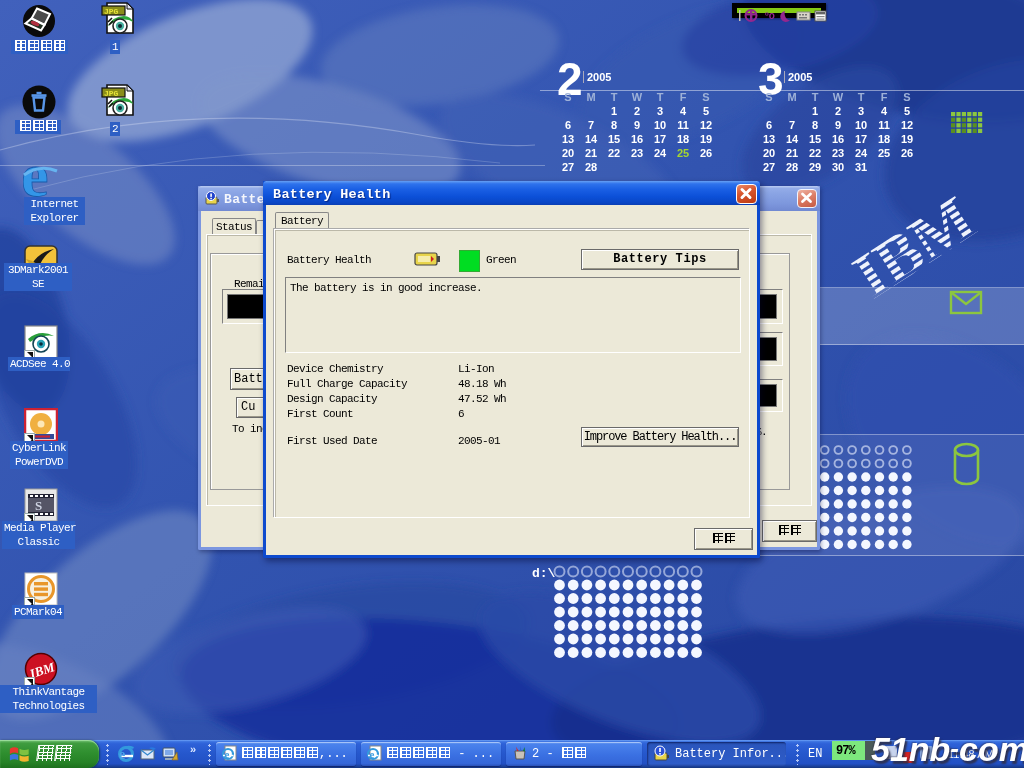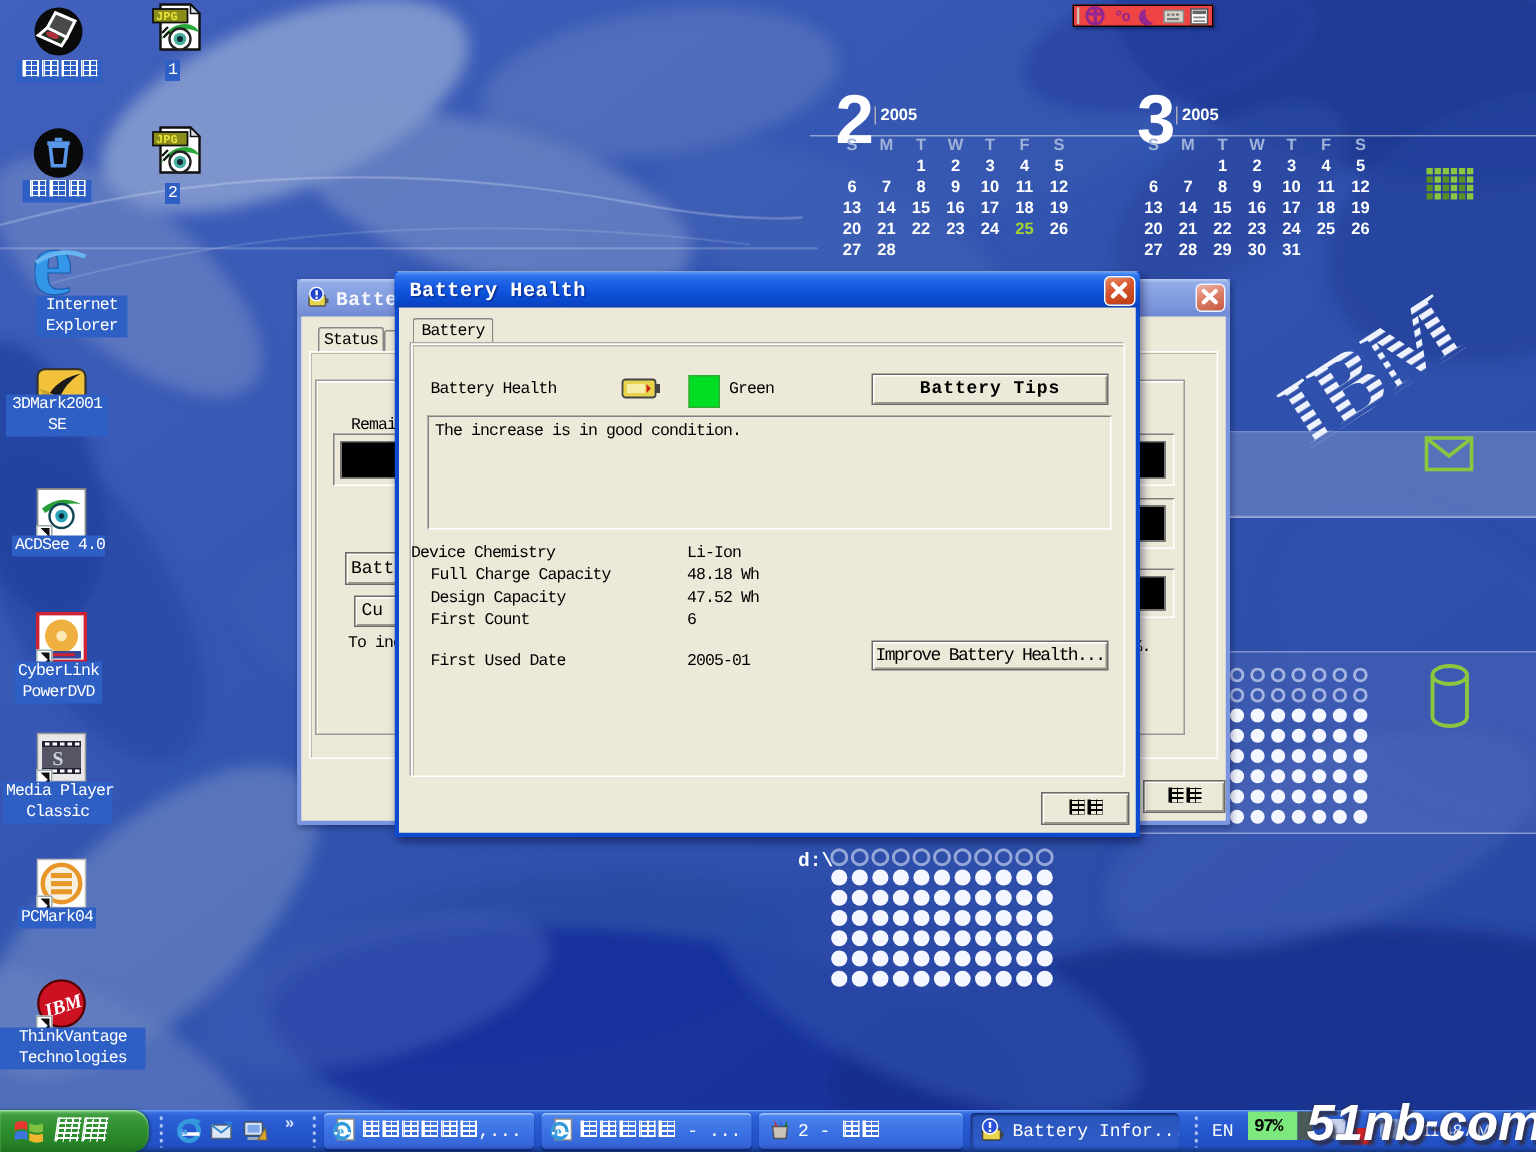--- a/index.html
+++ b/index.html
@@ -336,21 +336,21 @@
     <div class="abs" style="left:898px;top:147px;width:18px;text-align:center;color:#fff;font:bold 11px 'Liberation Sans'">26</div>
     <div class="abs" style="left:760px;top:161px;width:18px;text-align:center;color:#fff;font:bold 11px 'Liberation Sans'">27</div>
     <div class="abs" style="left:783px;top:161px;width:18px;text-align:center;color:#fff;font:bold 11px 'Liberation Sans'">28</div>
     <div class="abs" style="left:806px;top:161px;width:18px;text-align:center;color:#fff;font:bold 11px 'Liberation Sans'">29</div>
     <div class="abs" style="left:829px;top:161px;width:18px;text-align:center;color:#fff;font:bold 11px 'Liberation Sans'">30</div>
     <div class="abs" style="left:852px;top:161px;width:18px;text-align:center;color:#fff;font:bold 11px 'Liberation Sans'">31</div>
   </div>
 
 <div class="abs" style="left:532px;top:566px;color:#fff;font:bold 13px 'Liberation Mono',monospace">d:\</div>
 
-<div class="abs" style="left:715px;top:3px;width:94px;height:15px;background:#ef4444;border:1px solid #000000;box-shadow:1px 1px 2px rgba(0,0,30,.4)">
+<div class="abs" style="left:732px;top:3px;width:94px;height:15px;background:#84cc16;border:5px solid #000000;box-shadow:1px 1px 2px rgba(0,0,30,.4)">
 <svg width="92" height="13" viewBox="0 0 92 13">
  <rect x="2" y="1" width="1.5" height="11" fill="#c9c5b8"></rect>
  <circle cx="14" cy="6.5" r="5.5" fill="none" stroke="#93278f" stroke-width="2"></circle>
  <rect x="13" y="1" width="2.4" height="11" fill="#93278f"></rect>
  <rect x="9" y="4.2" width="10" height="2.2" fill="#93278f"></rect>
  <text x="28" y="10" font-size="10" font-weight="bold" fill="#93278f" font-family="Liberation Sans">ºo</text>
  <path d="M48 2 A5.5 5.5 0 1 0 53 11 A5 6.5 0 0 1 48 2 Z" fill="#93278f"></path>
  <rect x="60" y="3" width="13" height="8" fill="#d8d4c8" stroke="#888" stroke-width="1"></rect>
  <rect x="62" y="5" width="2" height="1.5" fill="#777"></rect>
       <rect x="65" y="5" width="2" height="1.5" fill="#777"></rect>
@@ -514,22 +514,22 @@
     <svg class="abs" style="left:414px;top:251px" width="27" height="16">
       <rect x="1" y="2" width="22" height="12" rx="2" fill="#e8d44a" stroke="#444" stroke-width="1.2"></rect>
       <rect x="23" y="5" width="3" height="6" fill="#444"></rect>
       <rect x="4" y="5" width="12" height="6" fill="#f6edaa"></rect>
       <path d="M17 5 L20 8 L17 11 Z" fill="#c22"></path>
     </svg>
     <div class="abs" style="left:459px;top:250px;width:21px;height:22px;background:#00dd22;border:1px solid #3a3"></div>
     <div class="ms abs" style="left:486px;top:254px">Green</div>
     <div class="btn" style="left:581px;top:249px;width:158px;height:21px;line-height:19px;letter-spacing:.6px">Battery Tips</div>
     <div class="sunk" style="left:285px;top:277px;width:456px;height:76px"></div>
-    <div class="ms abs" style="left:290px;top:282px">The increase is in good condition.</div>
-    <div class="ms abs" style="left:274px;top:363px">Device Chemistry</div>
+    <div class="ms abs" style="left:290px;top:282px">The battery is in good increase.</div>
+    <div class="ms abs" style="left:287px;top:363px">Device Chemistry</div>
     <div class="ms abs" style="left:458px;top:363px">Li-Ion</div>
     <div class="ms abs" style="left:287px;top:378px">Full Charge Capacity</div>
     <div class="ms abs" style="left:458px;top:378px">48.18 Wh</div>
     <div class="ms abs" style="left:287px;top:393px">Design Capacity</div>
     <div class="ms abs" style="left:458px;top:393px">47.52 Wh</div>
     <div class="ms abs" style="left:287px;top:408px">First Count</div>
     <div class="ms abs" style="left:458px;top:408px">6</div>
     <div class="ms abs" style="left:287px;top:435px">First Used Date</div>
     <div class="ms abs" style="left:458px;top:435px">2005-01</div>
     <div class="btn" style="left:581px;top:427px;width:158px;height:20px;line-height:18px;font-weight:400;letter-spacing:-1.1px;white-space:nowrap;overflow:hidden">Improve Battery Health...</div>

